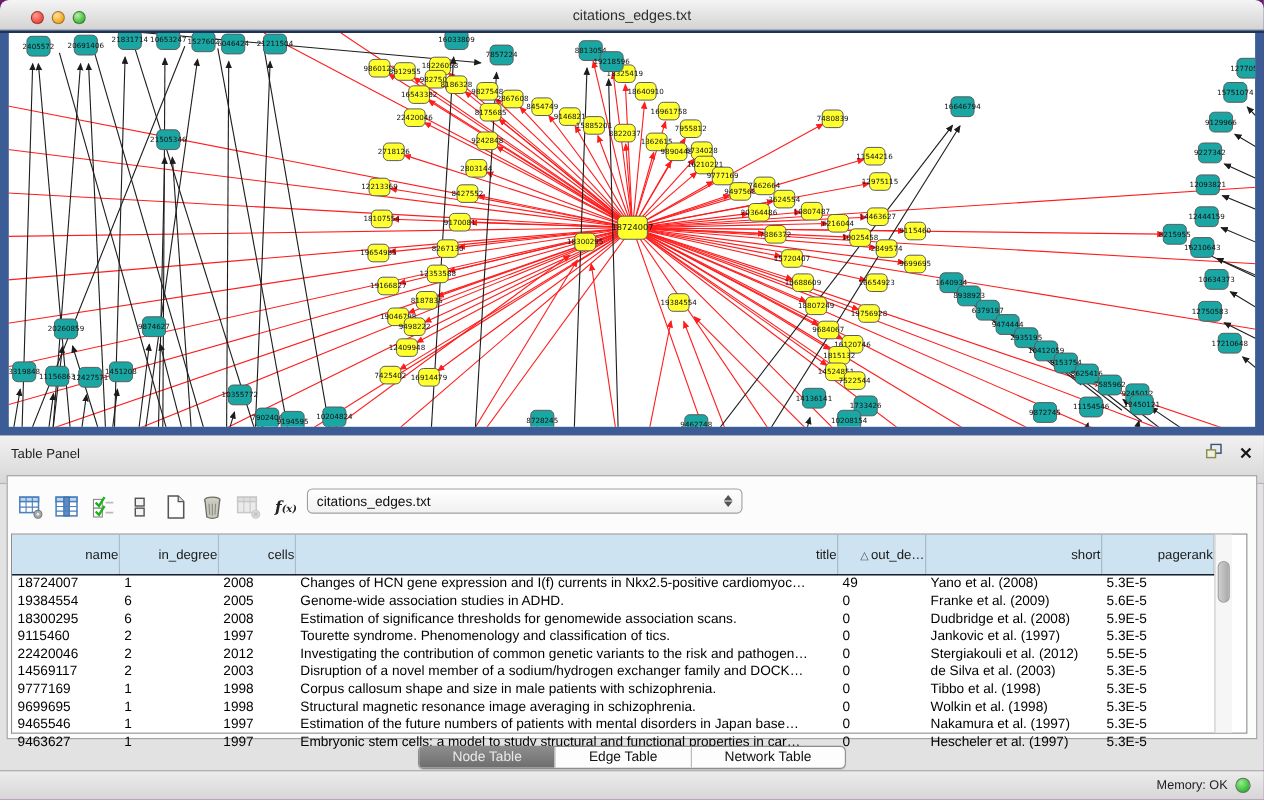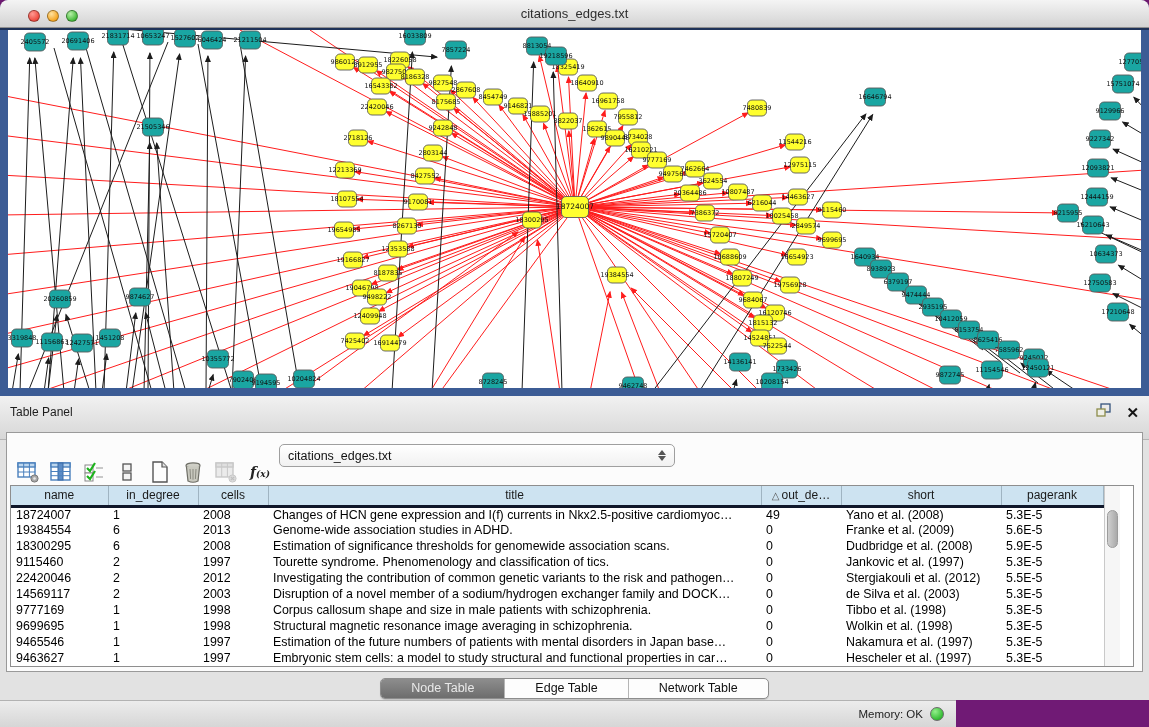--- a/index.html
+++ b/index.html
@@ -25,53 +25,53 @@
   
   .table-panel { position:absolute; left:0; top:396px; width:1149px; height:304px; background:#e2e2e2; }
   .panel-header { position:relative; height:44px; background:linear-gradient(#f1f1f1,#d7d7d7);
     border-bottom:1px solid #b4b4b4; }
   .panel-header .ph-title { position:absolute; left:10px; top:9px; font-size:12px; color:#1d1d1d; }
   .ph-icons { position:absolute; right:10px; top:7px; display:flex; align-items:center; gap:14px; }
   .close-x { font-size:15px; font-weight:bold; color:#141414; line-height:16px; cursor:default; }
 
   .panel-content { position:absolute; left:6px; right:6px; top:36px; height:240px;
     background:#fcfcfc; border:1px solid #9a9a9a; }
-  .toolbar { position:absolute; left:8px; top:20px; height:38px; display:flex; align-items:center;justify-content:space-between; }
+  .toolbar { position:absolute; left:8px; top:9px; height:38px; display:flex; align-items:center;justify-content:space-between; }
   .tb-btn { width:26px; height:26px; margin-right:7px; display:flex; align-items:center; justify-content:center; }
   .tb-btn.disabled { opacity:.45; }
   .fx-btn { font-family:"DejaVu Serif",serif; font-style:italic; font-weight:bold; font-size:14px; color:#222; margin:0 8px 0 4px; }
   .fx-btn small { font-size:9px; }
   .dropdown { position:absolute; left:272px; top:11px; width:396px; height:23px;
     border:1px solid #9f9f9f; border-radius:5px; background:linear-gradient(#ffffff,#f1f1f1);
     display:flex; align-items:center; padding:0 8px; font-size:12.5px; color:#111; }
   .dropdown .dd-arrows { margin-left:auto; display:flex; flex-direction:column; gap:1px; }
   .dd-arrows .tri-up { width:0; height:0; border-left:4px solid transparent; border-right:4px solid transparent; border-bottom:5px solid #555; }
   .dd-arrows .tri-dn { width:0; height:0; border-left:4px solid transparent; border-right:4px solid transparent; border-top:5px solid #555; }
 
   .table-area { position:absolute; left:3px; right:8px; top:52px; bottom:4px;
     border:1px solid #8e8e8e; background:#fff; display:flex; }
   table.data { border-collapse:collapse; table-layout:fixed; width:1092px; }
-  table.data th { height:20px; background:#cde3f1; font-weight:normal; font-size:12px; color:#1a1a1a;
-    border-right:1px solid #9fb4c2; border-bottom:3px solid #0f172a; text-align:center; overflow:hidden; white-space:nowrap; }
+  table.data th { height:36px; background:#cde3f1; font-weight:normal; font-size:12px; color:#1a1a1a;
+    border-right:1px solid #9fb4c2; border-bottom:1px solid #0f172a; text-align:right; overflow:hidden; white-space:nowrap; }
   table.data td { height:16px; font-size:12.4px; color:#000; padding:0 5px; white-space:nowrap;
     overflow:hidden; text-overflow:clip; }
   .sort-tri { font-size:10px; color:#555; margin-right:2px; }
   .vscroll { width:16px; background:#f6f6f6; border-left:1px solid #c9c9c9; position:relative; }
   .vthumb { position:absolute; left:2px; top:24px; width:11px; height:38px; border-radius:6px;
     background:linear-gradient(90deg,#cfcfcf,#a9a9a9); border:1px solid #9b9b9b; }
 
   .tabs-row { position:absolute; left:0; right:0; top:282px; display:flex; justify-content:center; }
   .tabset { display:flex; border:1px solid #8d8d8d; border-radius:5px; overflow:hidden;
     background:#fdfdfd; box-shadow:0 1px 1px rgba(0,0,0,.15); }
   .tab { padding:2px 30px 3px; font-size:12.5px; color:#111; border-right:1px solid #b5b5b5; cursor:default; }
   .tab:last-child { border-right:none; }
   .tab.selected { background:linear-gradient(#8d8d8d,#6d6d6d); color:#e9e9e9; }
 
   
-  .statusbar { position:absolute; left:0; bottom:0; width:956px; height:27px;
+  .statusbar { position:absolute; left:0; bottom:0; width:1149px; height:27px;
     background:linear-gradient(#ececec,#d6d6d6); border-top:1px solid #b2b2b2;
     display:flex; align-items:center; justify-content:flex-end; padding-right:12px; gap:7px; }
   .statusbar .mem { font-size:11.5px; color:#222; }
   .mem-dot { width:14px; height:14px; border-radius:50%; border:1px solid #6a6a6a;
     background:radial-gradient(circle at 35% 30%, #93ef8b, #2eb82e 75%); }
 </style>
 </head>
 <body>
 
 <div class="screen">
@@ -622,21 +622,21 @@
                 <td>1</td>
                 <td>2008</td>
                 <td>Changes of HCN gene expression and I(f) currents in Nkx2.5-positive cardiomyoc…</td>
                 <td>49</td>
                 <td>Yano et al. (2008)</td>
                 <td>5.3E-5</td>
               </tr>
               <tr>
                 <td>19384554</td>
                 <td>6</td>
-                <td>2013</td>
+                <td>2005</td>
                 <td>Genome-wide association studies in ADHD.</td>
                 <td>0</td>
                 <td>Franke et al. (2009)</td>
                 <td>5.6E-5</td>
               </tr>
               <tr>
                 <td>18300295</td>
                 <td>6</td>
                 <td>2008</td>
                 <td>Estimation of significance thresholds for genomewide association scans.</td>

